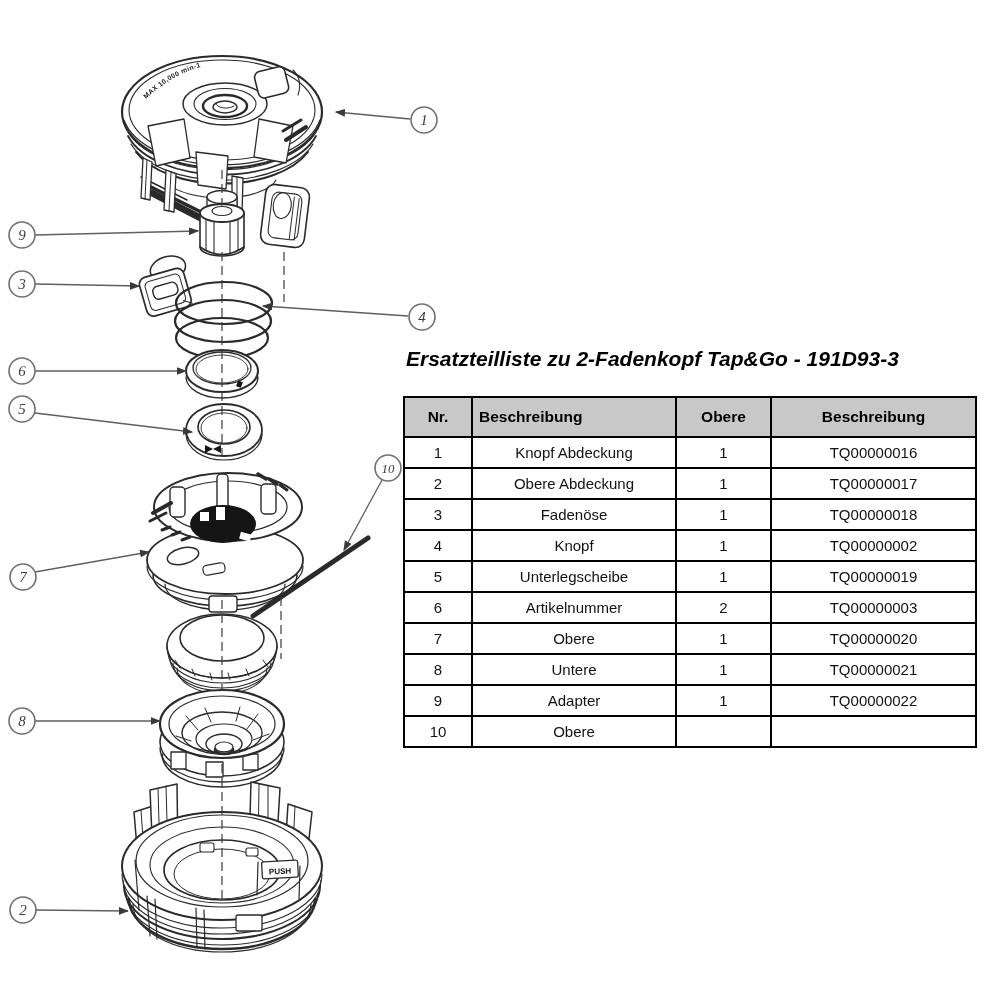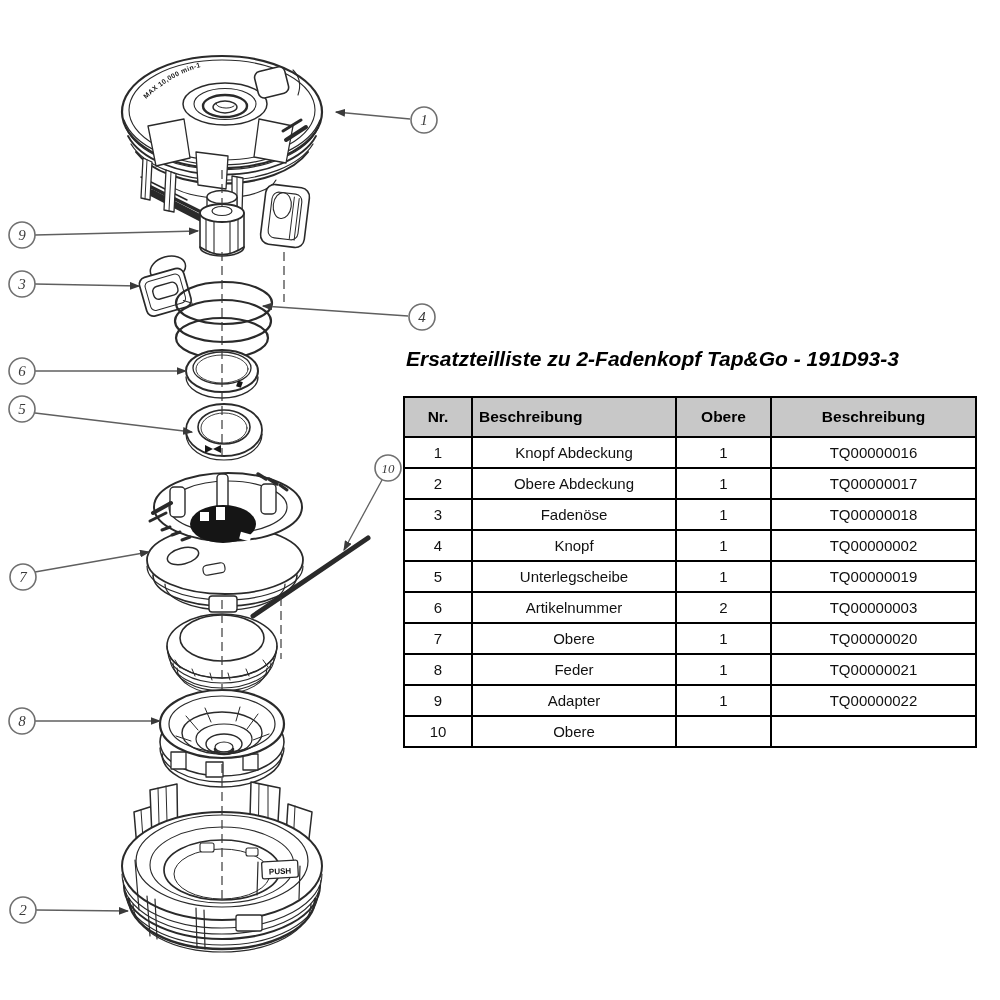--- a/index.html
+++ b/index.html
@@ -355,21 +355,21 @@
           <td>TQ00000003</td>
       </tr>
       <tr>
         <td>7</td>
           <td>Obere</td>
           <td>1</td>
           <td>TQ00000020</td>
       </tr>
       <tr>
         <td>8</td>
-          <td>Feder</td>
+          <td>Untere</td>
           <td>1</td>
           <td>TQ00000021</td>
       </tr>
       <tr>
         <td>9</td>
           <td>Adapter</td>
           <td>1</td>
           <td>TQ00000022</td>
       </tr>
       <tr>

